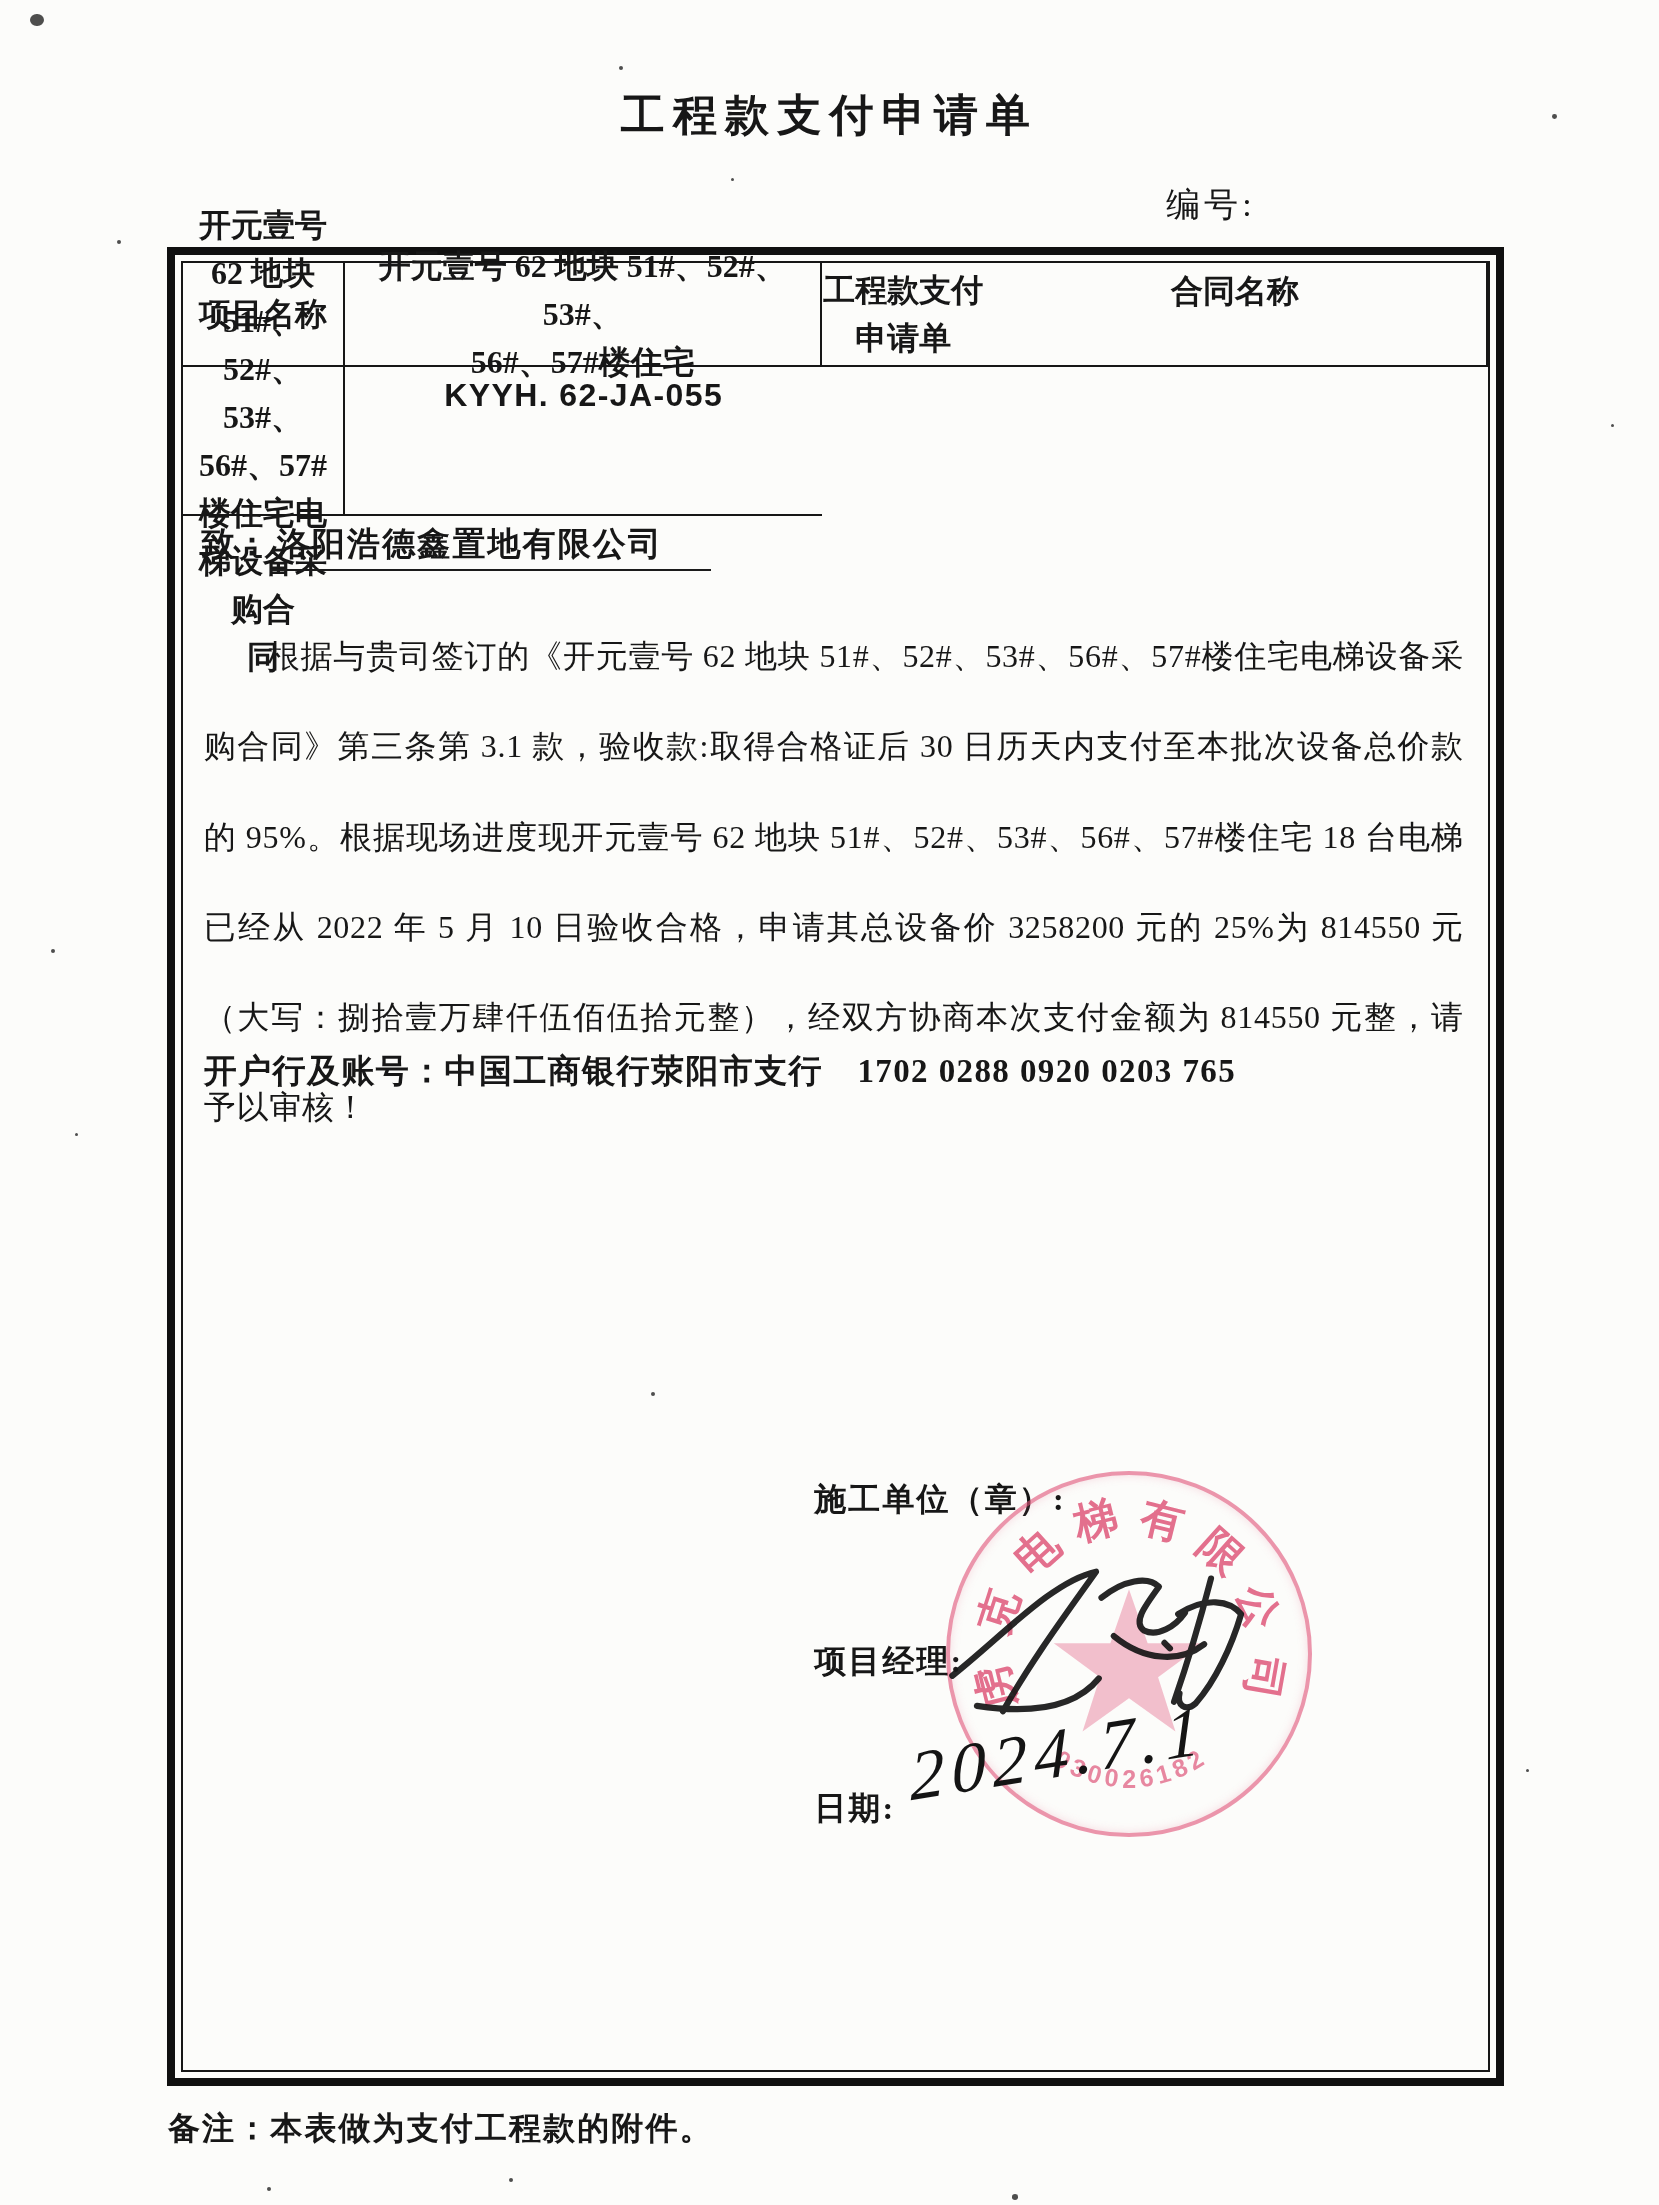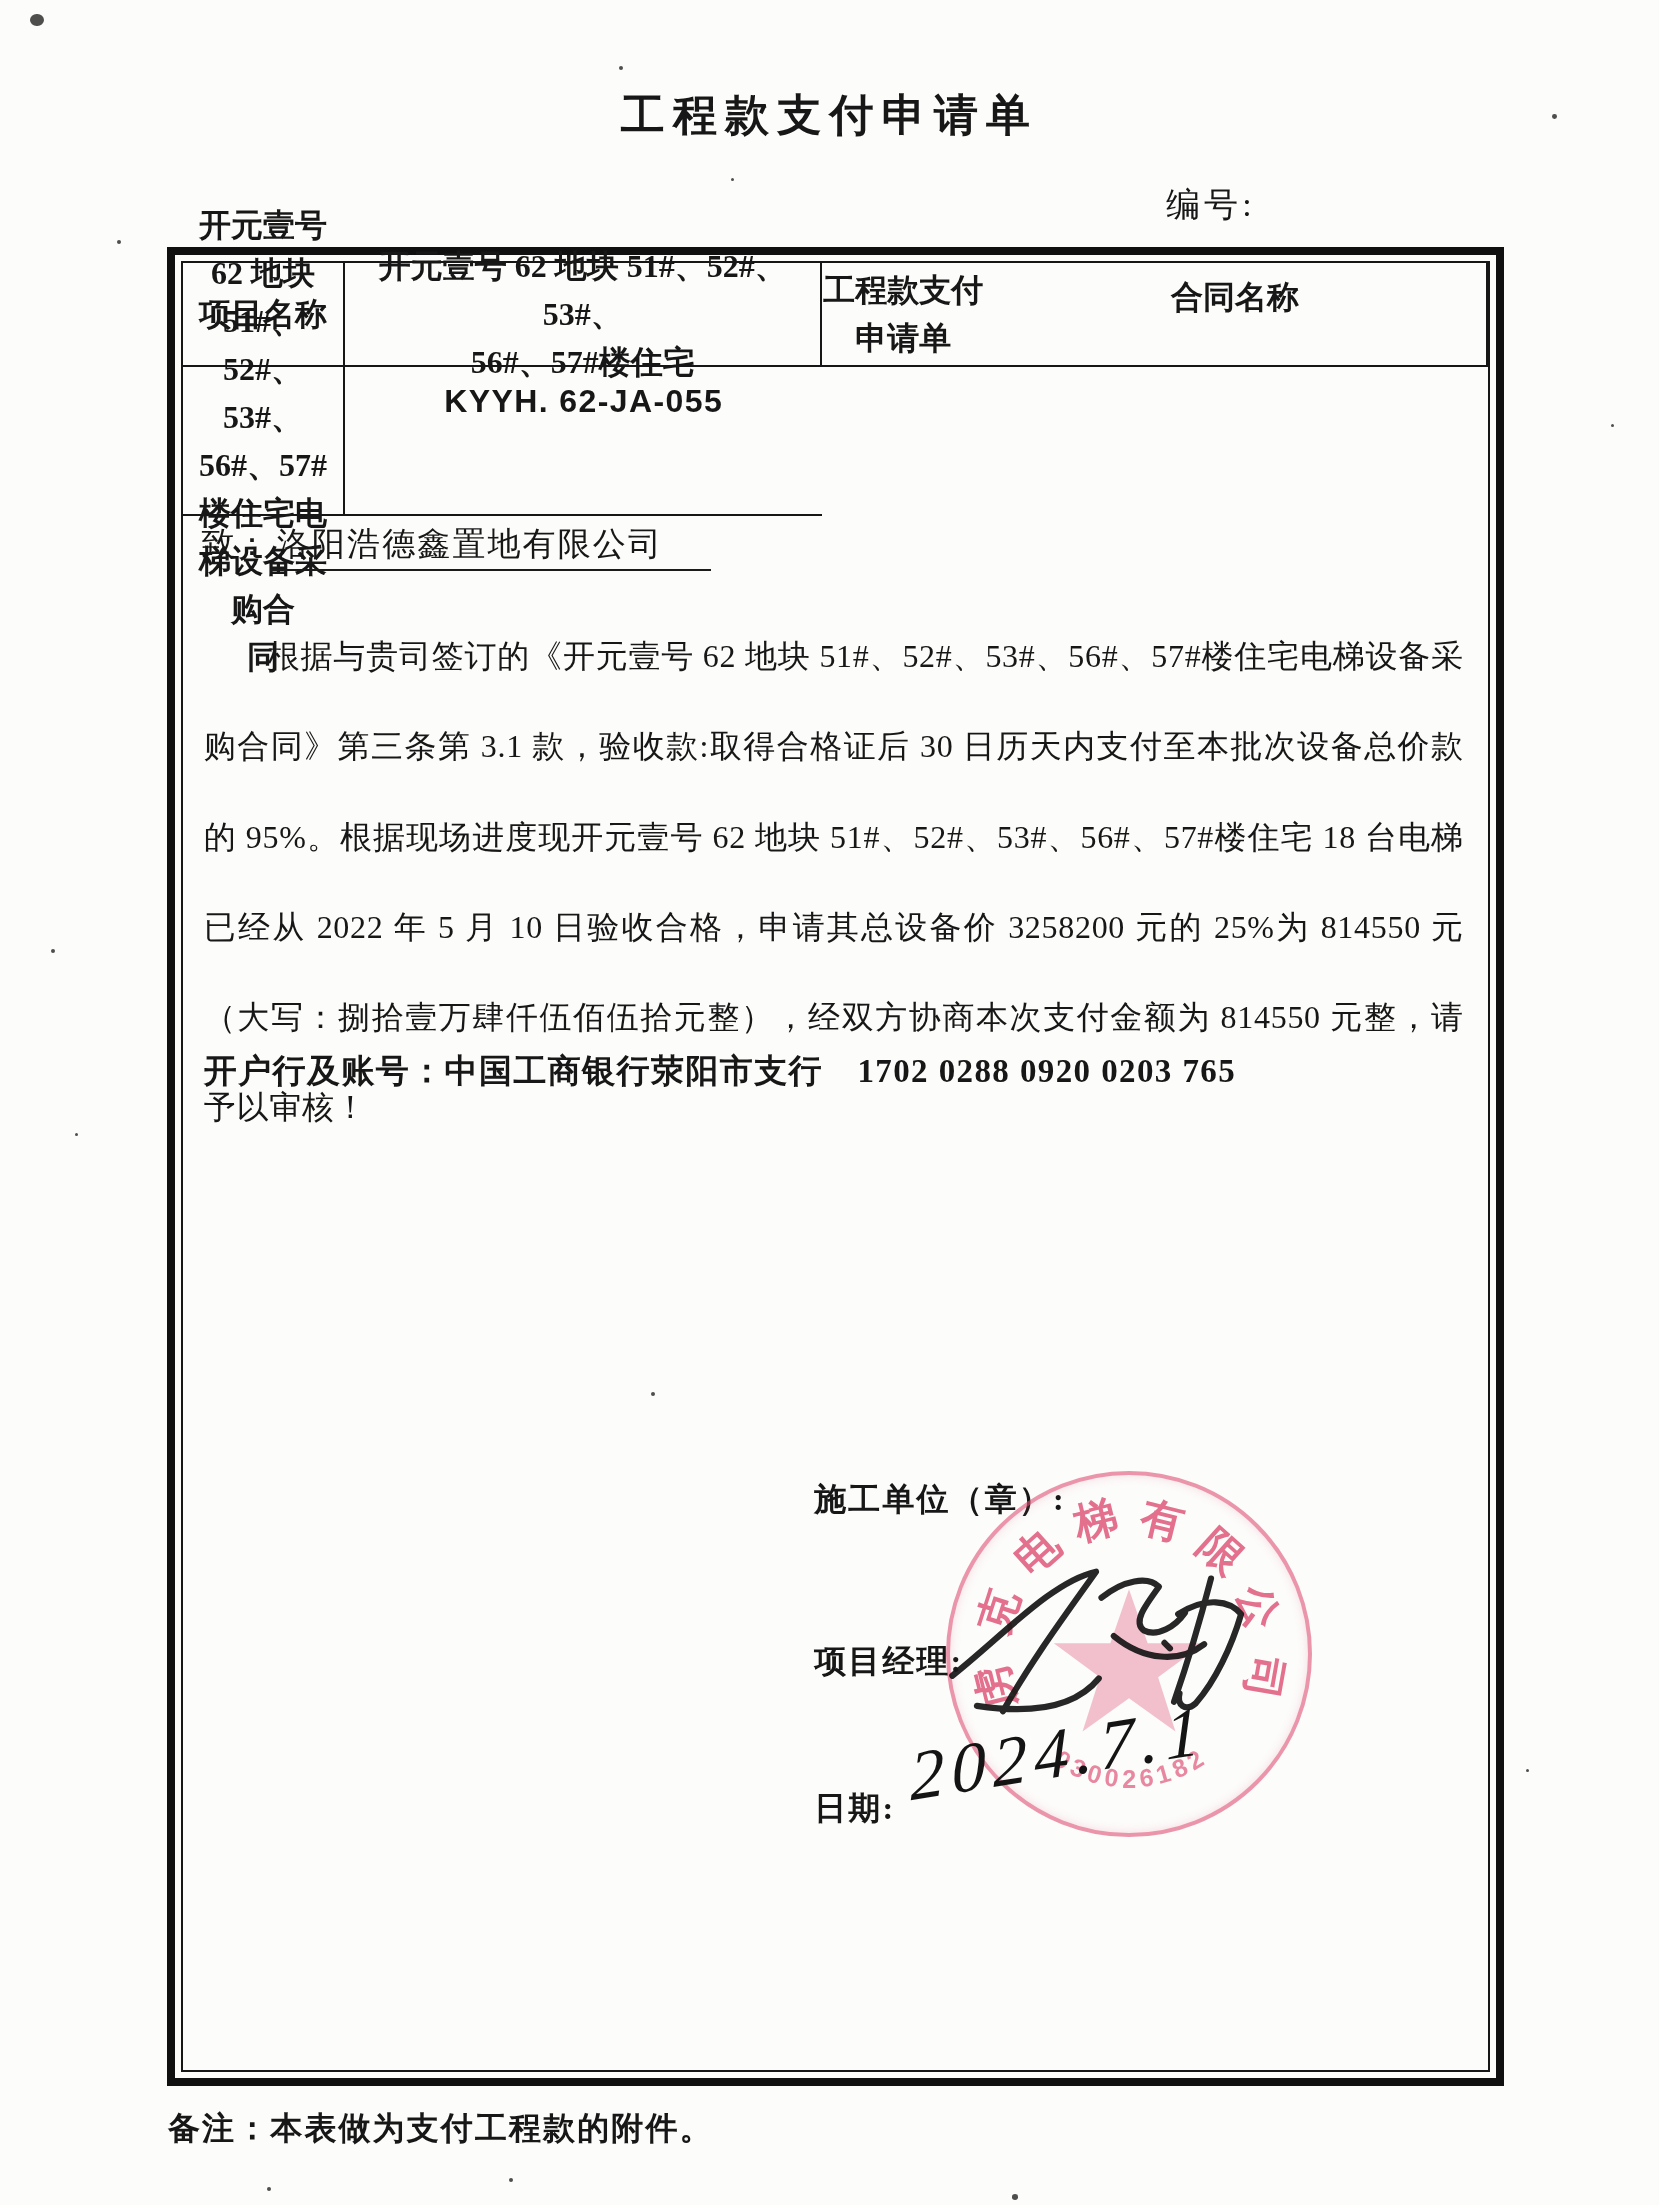--- a/index.html
+++ b/index.html
@@ -33,26 +33,26 @@
     grid-template-columns:12.4% 36.6% 12.4% 38.6%;
     grid-template-rows:104px 149px;
   }
   .cell{
     border-right:2.1px solid #161616; border-bottom:2.1px solid #161616;
     display:flex; align-items:center; justify-content:center;
     text-align:center; font-size:32px; font-weight:600;
     white-space:pre-line; line-height:1.5; box-sizing:border-box;
   }
   .cell.last{border-right:none;}
-  .cell.top2{align-items:flex-start; padding-top:10px;}
+  .cell.top2{align-items:flex-start; padding-top:4px;}
   .latin{font-family:"Liberation Sans","DejaVu Sans",sans-serif; letter-spacing:1.4px;}
   
   .to-line{
     position:absolute; left:18px; top:259px;
-    font-size:33px; font-weight:400; letter-spacing:1.4px;
+    font-size:33px; font-weight:700; letter-spacing:1.4px;
   }
   .to-company{
     border-bottom:2.7px solid #1b1b1b; padding:0 48px 6.9px 6.9px; letter-spacing:2.1px;
   }
   .body-par{
     position:absolute; left:20.6px; top:348px; width:1260px;
     font-size:32px; line-height:2.82; text-align:justify; text-indent:2em;
     letter-spacing:0.7px;
   }
   .bank{

